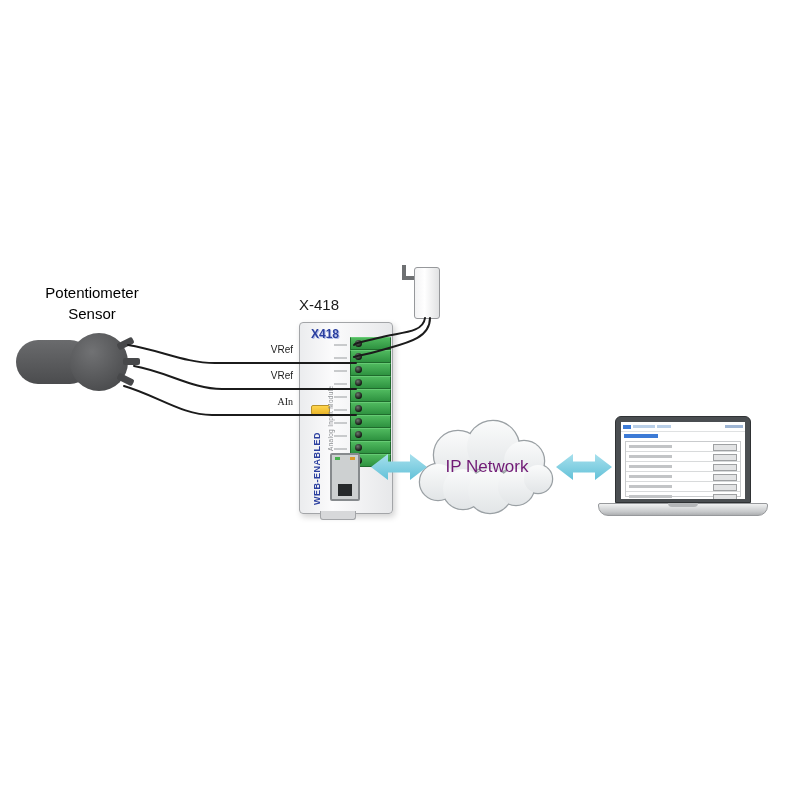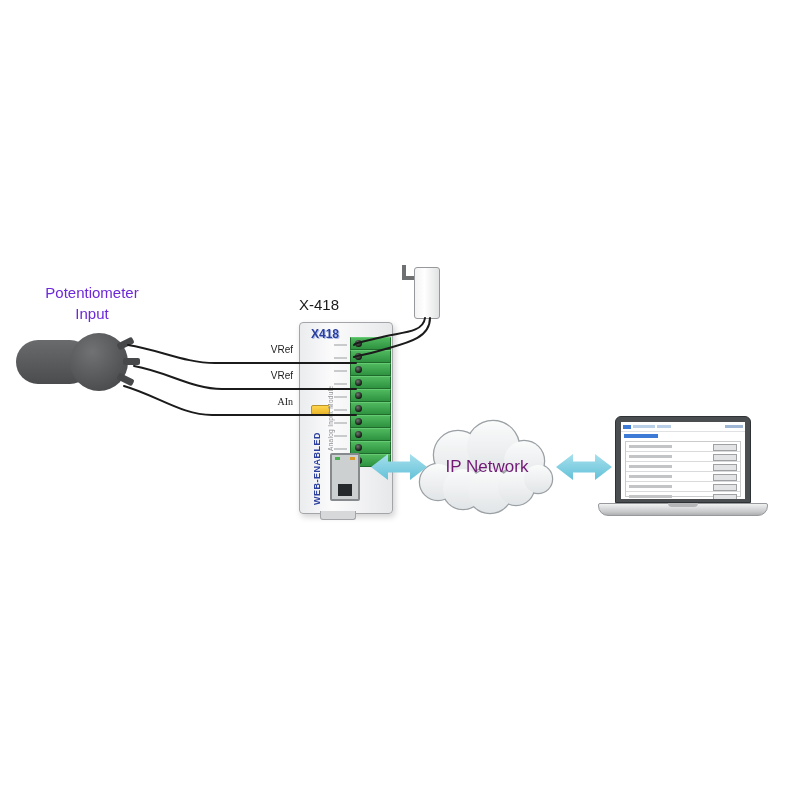--- a/index.html
+++ b/index.html
@@ -1,21 +1,21 @@
 <!DOCTYPE html>
 <html><head>
 <meta charset="utf-8">
 <style>
   html,body { margin:0; padding:0; background:#fff; }
   .canvas { position:relative; width:800px; height:800px; background:#fff;
             font-family:"Liberation Sans", sans-serif; overflow:hidden; }
 
   
   .sensor-label { position:absolute; left:14px; top:282px; width:156px; text-align:center;
-                  font-size:15px; color:#6d28d9; line-height:21px; }
+                  font-size:15px; color:#000000; line-height:21px; }
   .sensor-shaft { position:absolute; left:16px; top:340px; width:76px; height:44px; border-radius:22px;
                   background:linear-gradient(180deg,#6a6b6d,#4b4c4e); }
   .sensor-body  { position:absolute; left:70px; top:333px; width:58px; height:58px; border-radius:50%;
                   background:radial-gradient(circle at 38% 32%, #717274, #4c4d4f 75%); }
   .lug { position:absolute; background:#47484a; border-radius:2px; width:17px; height:7px; }
   .lug-top    { left:117px; top:340px; transform:rotate(-26deg); }
   .lug-mid    { left:123px; top:358px; }
   .lug-bottom { left:117px; top:376px; transform:rotate(26deg); }
 
   
@@ -96,21 +96,21 @@
 
   .wires-layer { position:absolute; left:0; top:0; pointer-events:none; }
 </style>
 </head>
 <body>
 
 <div class="canvas">
 
   <div class="sensor-label">
     <div>Potentiometer</div>
-    <div>Input</div>
+    <div>Sensor</div>
   </div>
   <div>
     <div class="sensor-shaft"></div>
     <div class="sensor-body"></div>
     <div class="lug lug-top"></div>
     <div class="lug lug-mid"></div>
     <div class="lug lug-bottom"></div>
   </div>
 
   <div class="wire-label wl-vref">VRef</div>

